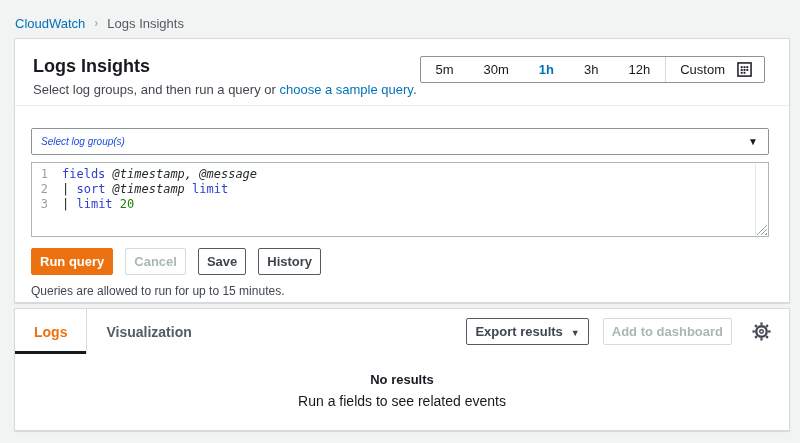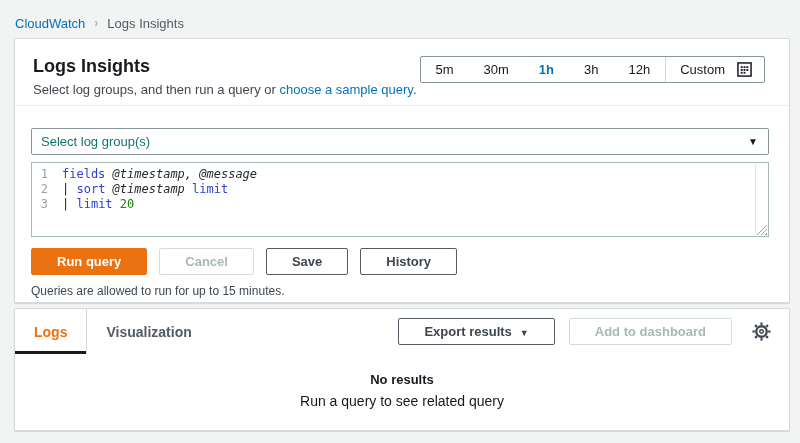--- a/index.html
+++ b/index.html
@@ -58,21 +58,21 @@
 
   
   .q-body { position: relative; padding: 22px 20px 0 16px; }
 
   .log-group-select {
     position: relative; height: 27px;
     border: 1px solid #879596; border-radius: 2px; background: #fff;
     display: flex; align-items: center; padding: 0 30px 0 9px;
     cursor: pointer;
   }
-  .lg-placeholder { color: #0f766e; font-size: 13px; }
+  .lg-placeholder { font-style: italic; color: #1d4ed8; font-size: 10px; }
   .lg-caret { position: absolute; right: 10px; top: 7px; font-size: 10px; color: #16191f; }
 
   .query-editor {
     position: relative; margin-top: 7px; height: 75px;
     border: 1px solid #aab7b8; background: #fff;
     font-family: "DejaVu Sans Mono", monospace; font-size: 12px; line-height: 15px;
     overflow: hidden;
   }
   .code-area { padding-top: 4px; }
   .code-line { display: flex; }
@@ -85,21 +85,21 @@
   .qe-scrollbar { position: absolute; top: 1px; right: 12px; bottom: 1px; width: 1px; background: #e4e7e7; }
   .qe-resize {
     position: absolute; right: 1px; bottom: 1px; width: 11px; height: 11px; cursor: nwse-resize;
     background: repeating-linear-gradient(135deg, transparent 0 2px, #9aa0a5 2px 3px);
     clip-path: polygon(100% 0, 100% 100%, 0 100%);
   }
 
   
   .btn-row { display: flex; gap: 12px; margin-top: 11px; }
   .btn {
-    height: 27px; padding: 0 25px; font-size: 13px; font-weight: 700;
+    height: 27px; padding: 0 8px; font-size: 13px; font-weight: 700;
     border-radius: 2px; background: #fff; border: 1px solid #545b64; color: #3f464e;
     cursor: pointer; display: inline-flex; align-items: center; gap: 8px;
     font-family: "Liberation Sans", sans-serif;
   }
   .btn-primary { background: #ec7211; border-color: #ec7211; color: #fff; }
   .btn-disabled { border-color: #d5dbdb; color: #aab7b8; cursor: default; }
   .note { margin-top: 9px; font-size: 12px; color: #414750; }
 
   
   .r-toolbar { position: relative; height: 45px; }
@@ -223,15 +223,15 @@
             <line x1="11.9" y1="11.9" x2="13.4" y2="13.4"></line>
             <line x1="11.9" y1="4.1" x2="13.4" y2="2.6"></line>
             <line x1="2.6" y1="13.4" x2="4.1" y2="11.9"></line>
           </g>
         </svg>
       </button>
     </div>
   </div>
   <div class="empty-state">
     <div class="empty-title">No results</div>
-    <div class="empty-sub">Run a query to see related query</div>
+    <div class="empty-sub">Run a fields to see related events</div>
   </div>
 </div>
 
 </body></html>

